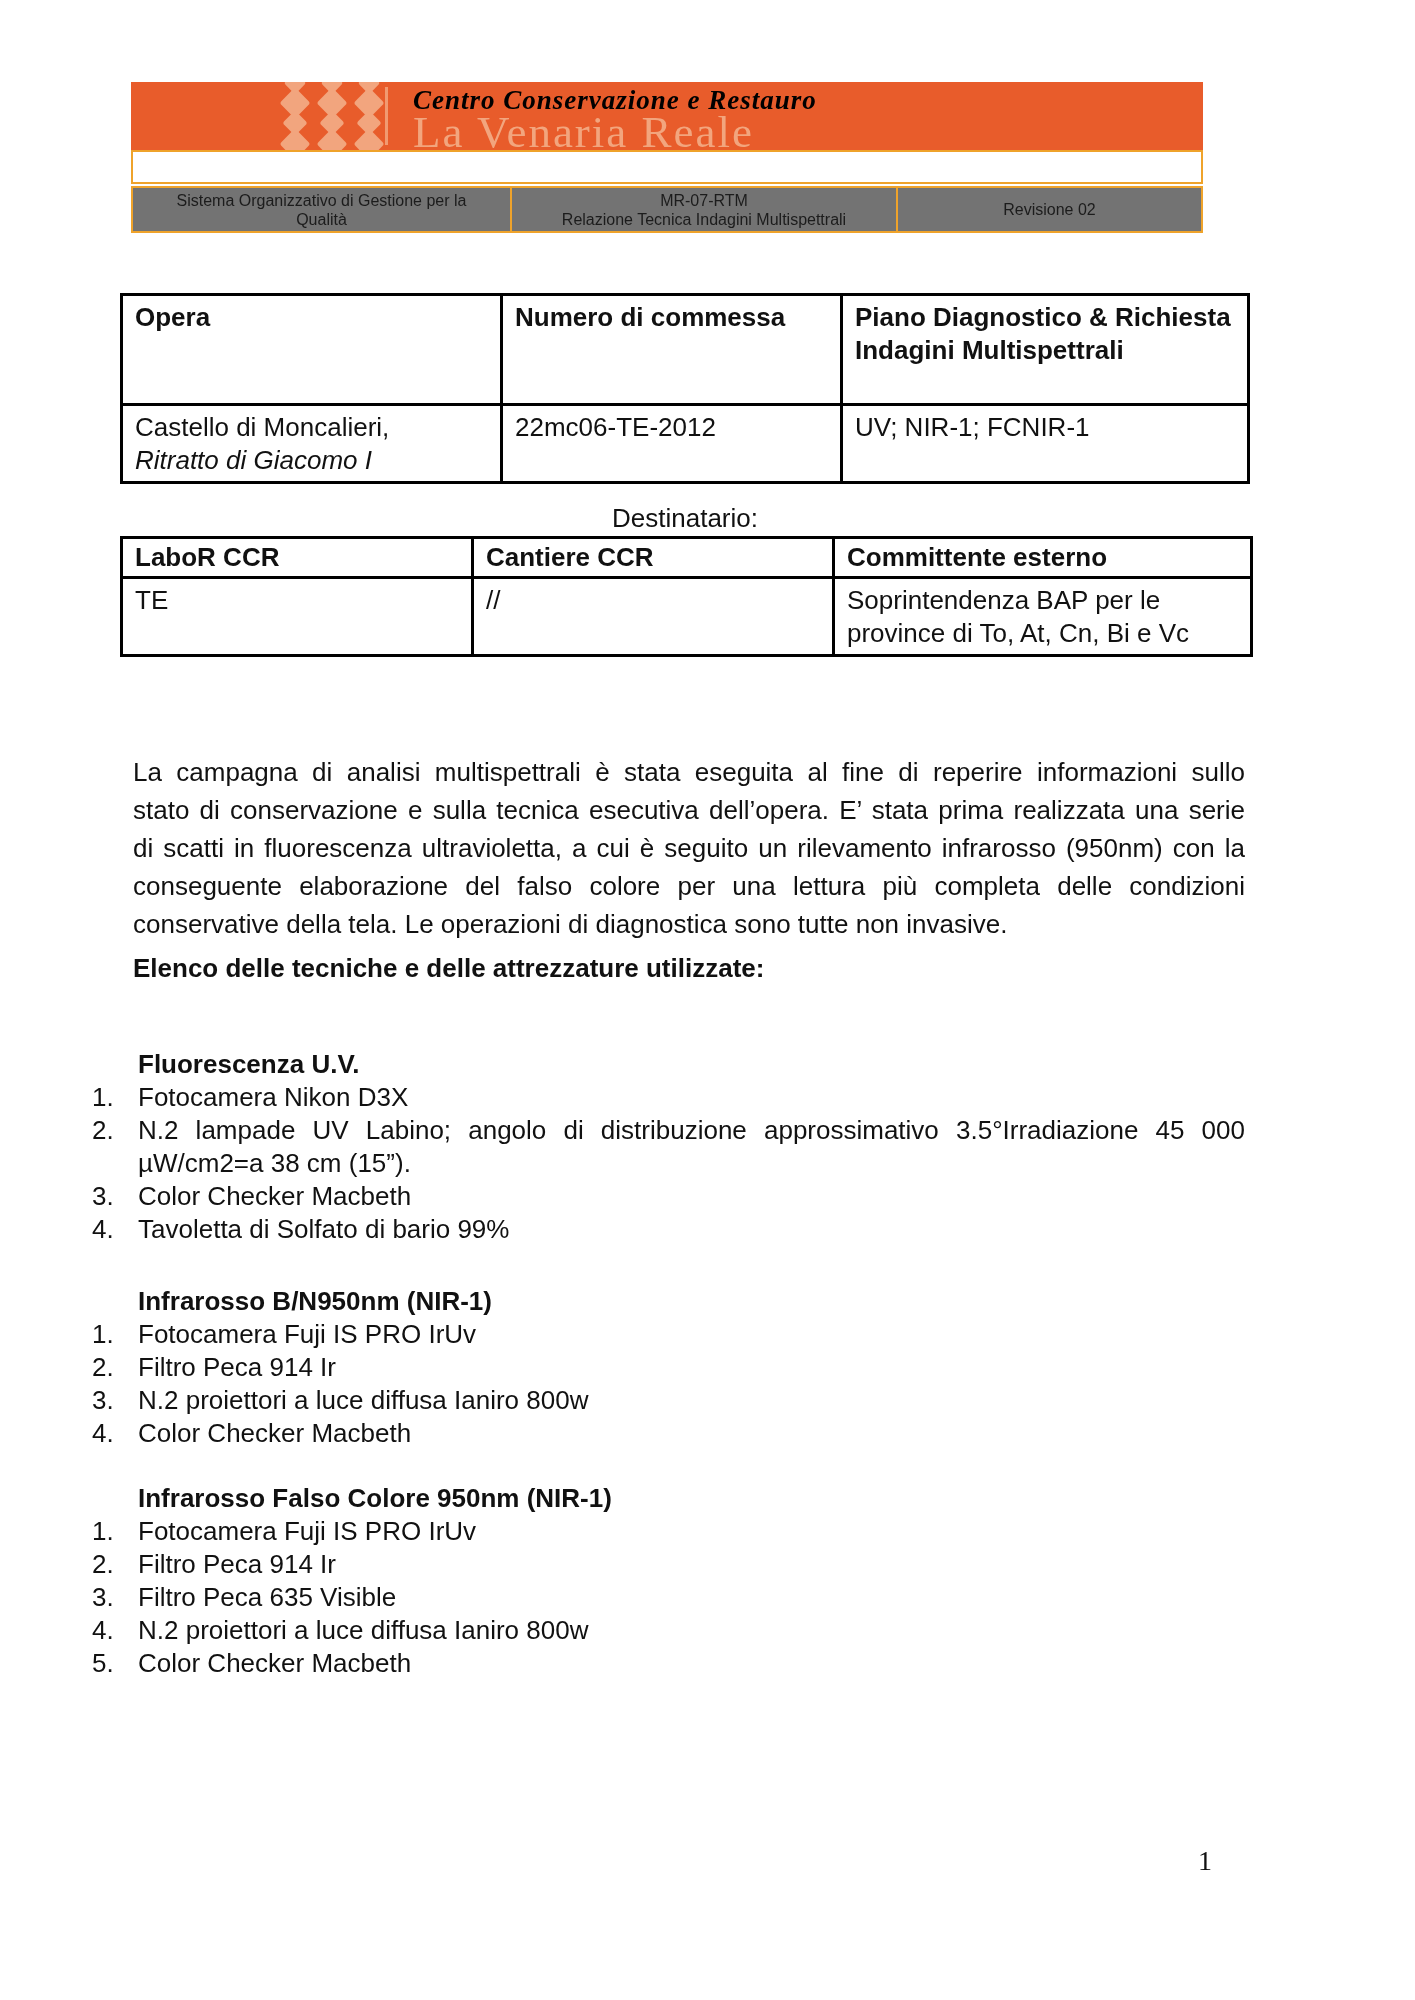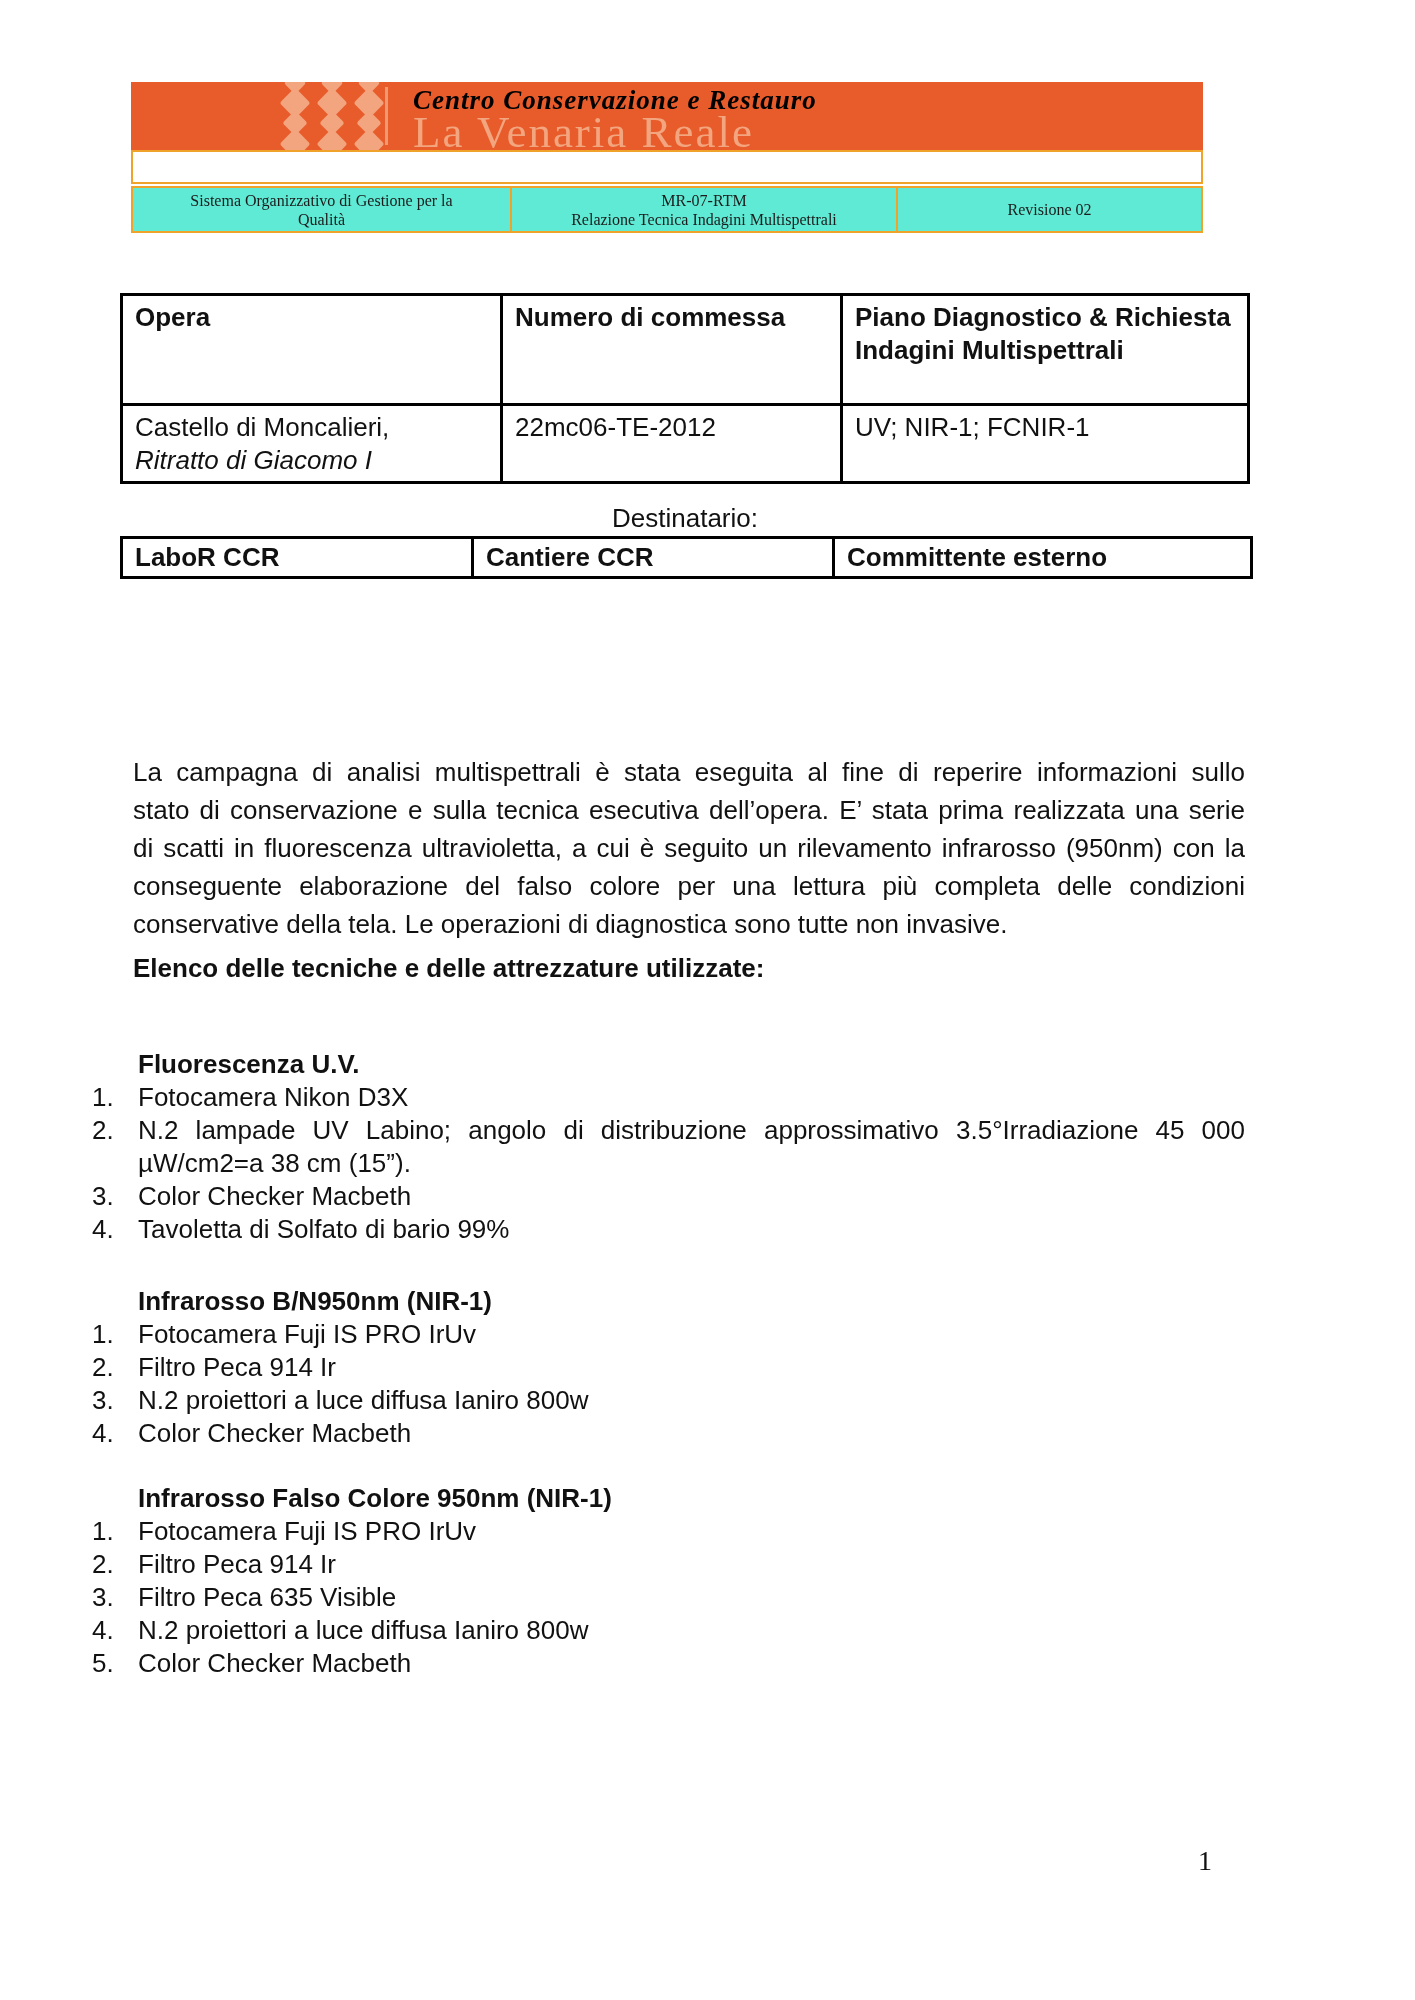--- a/index.html
+++ b/index.html
@@ -20,21 +20,21 @@
   .banner-titles{position:absolute;left:282px;top:4px;white-space:nowrap;}
   .org1{font-family:"Liberation Serif","DejaVu Serif",serif;font-style:italic;font-weight:bold;
         font-size:27px;line-height:28px;color:#000000;letter-spacing:1px;}
   .org2{font-family:"Liberation Serif","DejaVu Serif",serif;font-size:45px;line-height:40px;
         color:var(--banner-accent);letter-spacing:2px;margin-top:-2px;}
 
   
   .gap-row{position:absolute;left:131px;top:150px;width:1072px;height:34px;
            border:2px solid var(--header-border);background:#fff;}
   .info-row{position:absolute;left:131px;top:186px;width:1072px;height:47px;
-            border:2px solid var(--header-border);background:#5eead4;display:flex;font-family:Liberation Serif, serif;}
+            border:2px solid var(--header-border);background:#737373;display:flex;}
   .info-cell{display:flex;flex-direction:column;justify-content:center;align-items:center;
              font-size:16px;line-height:19px;text-align:center;color:#1c1c1c;}
   .info-c1{flex:0 0 379px;border-right:2px solid var(--header-border);}
   .info-c2{flex:0 0 386px;border-right:2px solid var(--header-border);}
   .info-c3{flex:1 1 auto;}
 
   
   table{border-collapse:collapse;table-layout:fixed;}
   .opera-table{position:absolute;left:120px;top:293px;width:1127px;}
   .opera-table th,.opera-table td,
@@ -150,20 +150,25 @@
         <col style="width:351px">
         <col style="width:361px">
         <col style="width:418px">
       </colgroup>
     <tbody>
         <tr class="h-row">
       <th>LaboR CCR</th>
       <th>Cantiere CCR</th>
       <th>Committente esterno</th>
     </tr>
+    <tr class="d-row">
+      <td>TE</td>
+      <td>//</td>
+      <td>Soprintendenza BAP per le province di To, At, Cn, Bi e Vc</td>
+    </tr>
   </tbody>
     </table>
 
   <div class="paragraph">
     <div class="pline">La campagna di analisi multispettrali è stata eseguita al fine di reperire informazioni sullo</div>
     <div class="pline">stato di conservazione e sulla tecnica esecutiva dell’opera. E’ stata prima realizzata una serie</div>
     <div class="pline">di scatti in fluorescenza ultravioletta, a cui è seguito un rilevamento infrarosso (950nm) con la</div>
     <div class="pline">conseguente elaborazione del falso colore per una lettura più completa delle condizioni</div>
     <div class="pline last">conservative della tela. Le operazioni di diagnostica sono tutte non invasive.</div>
   </div>

